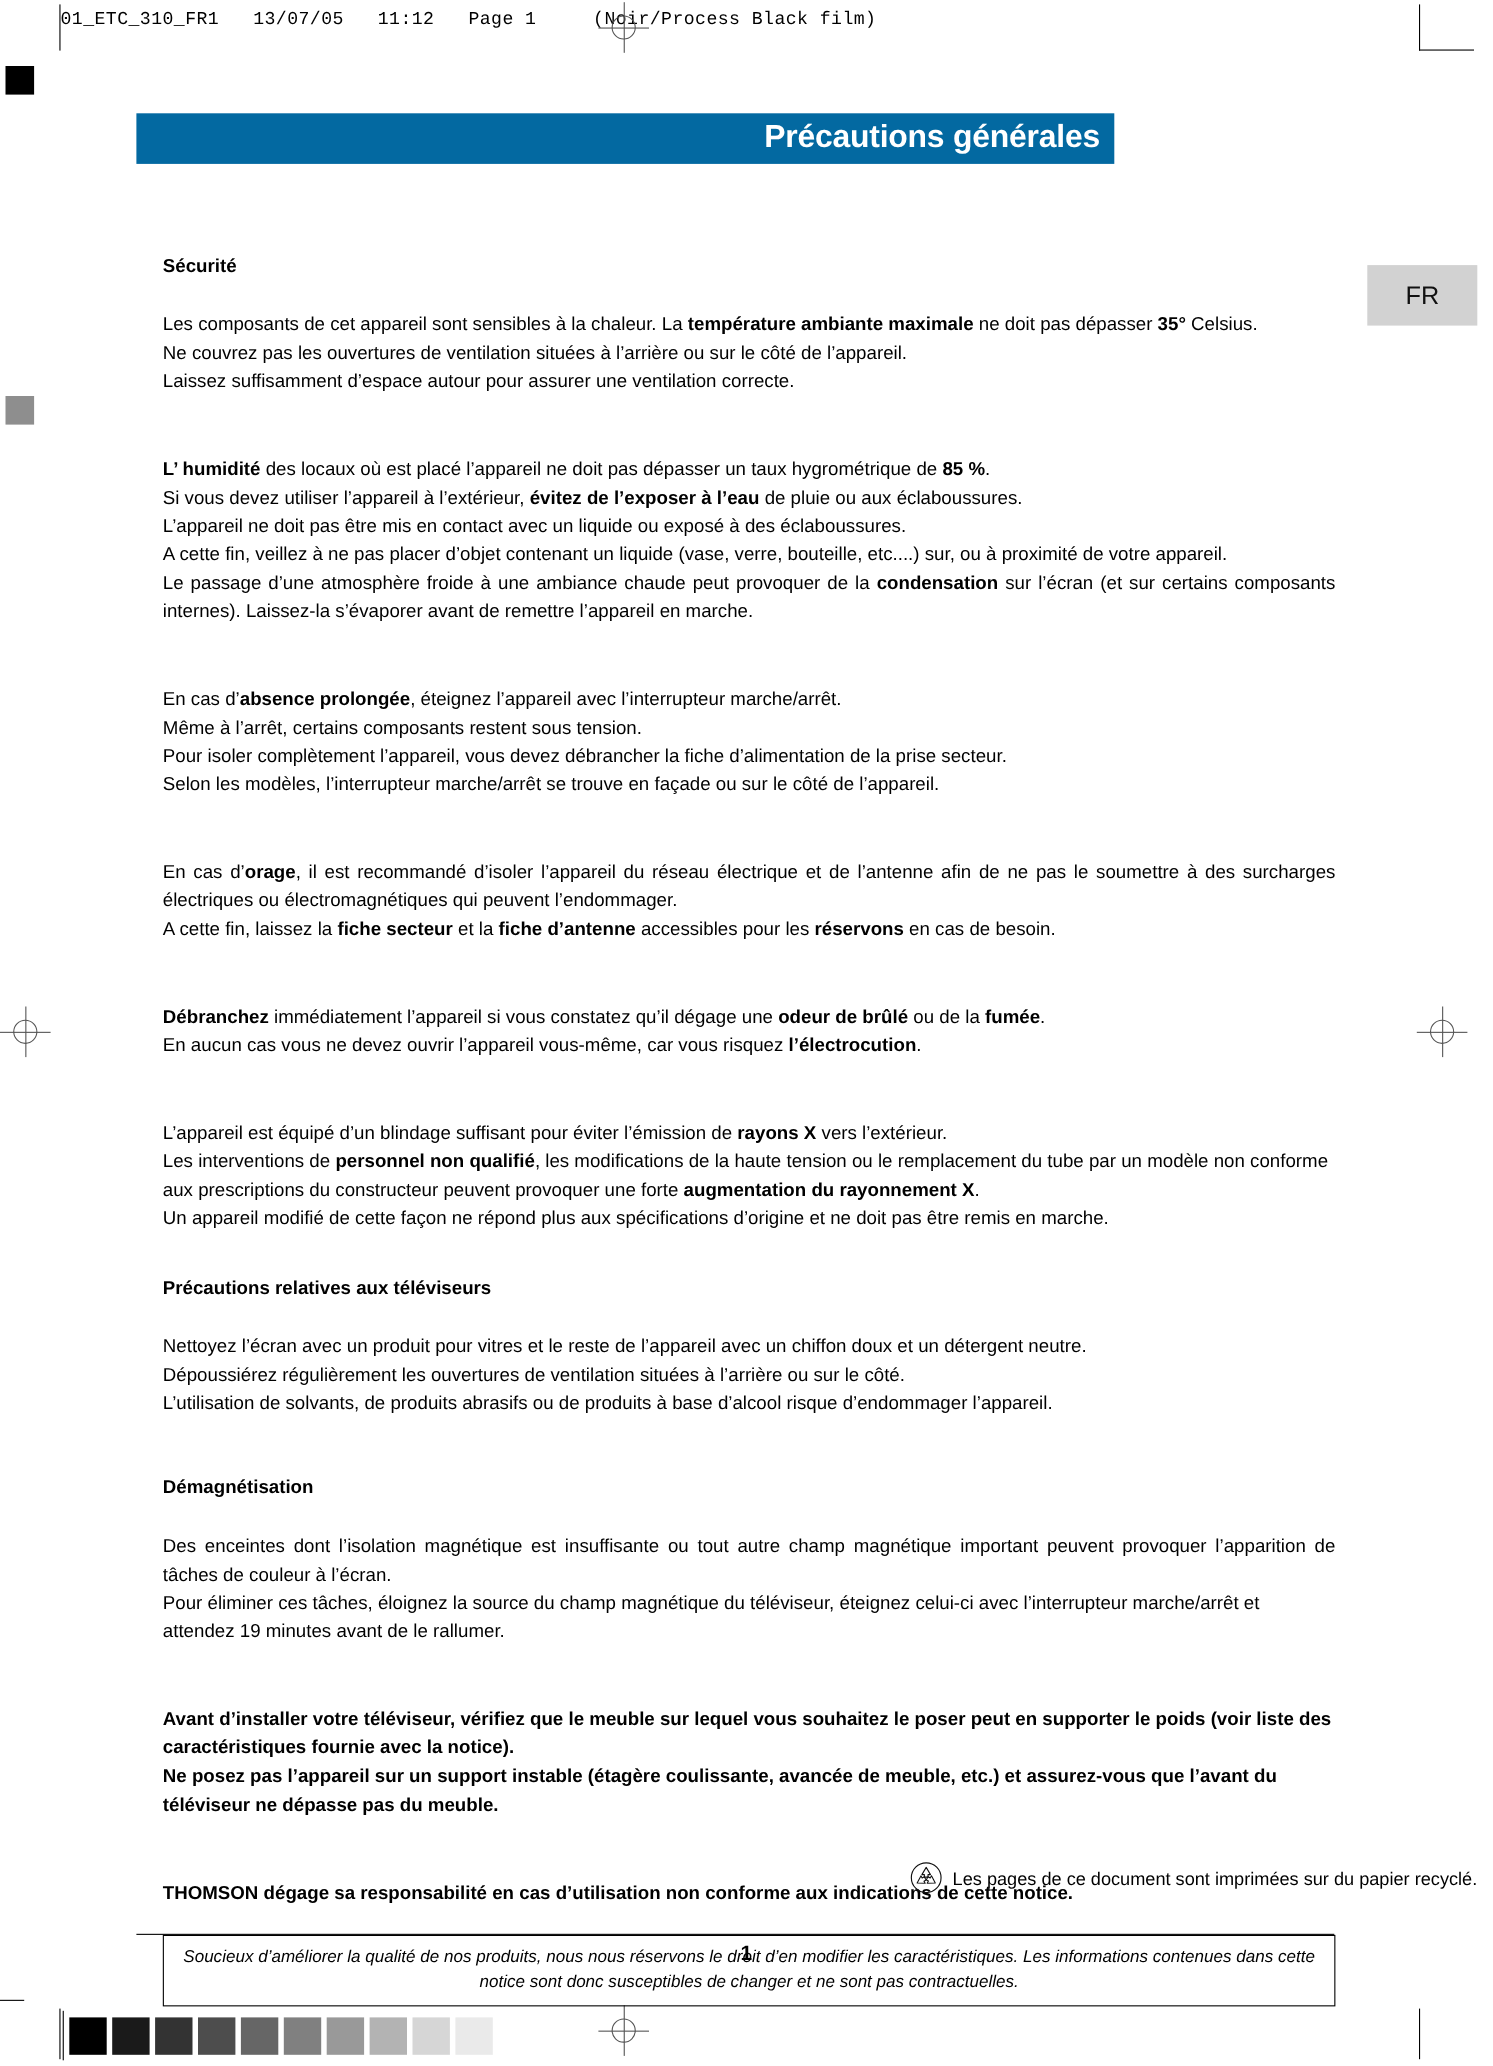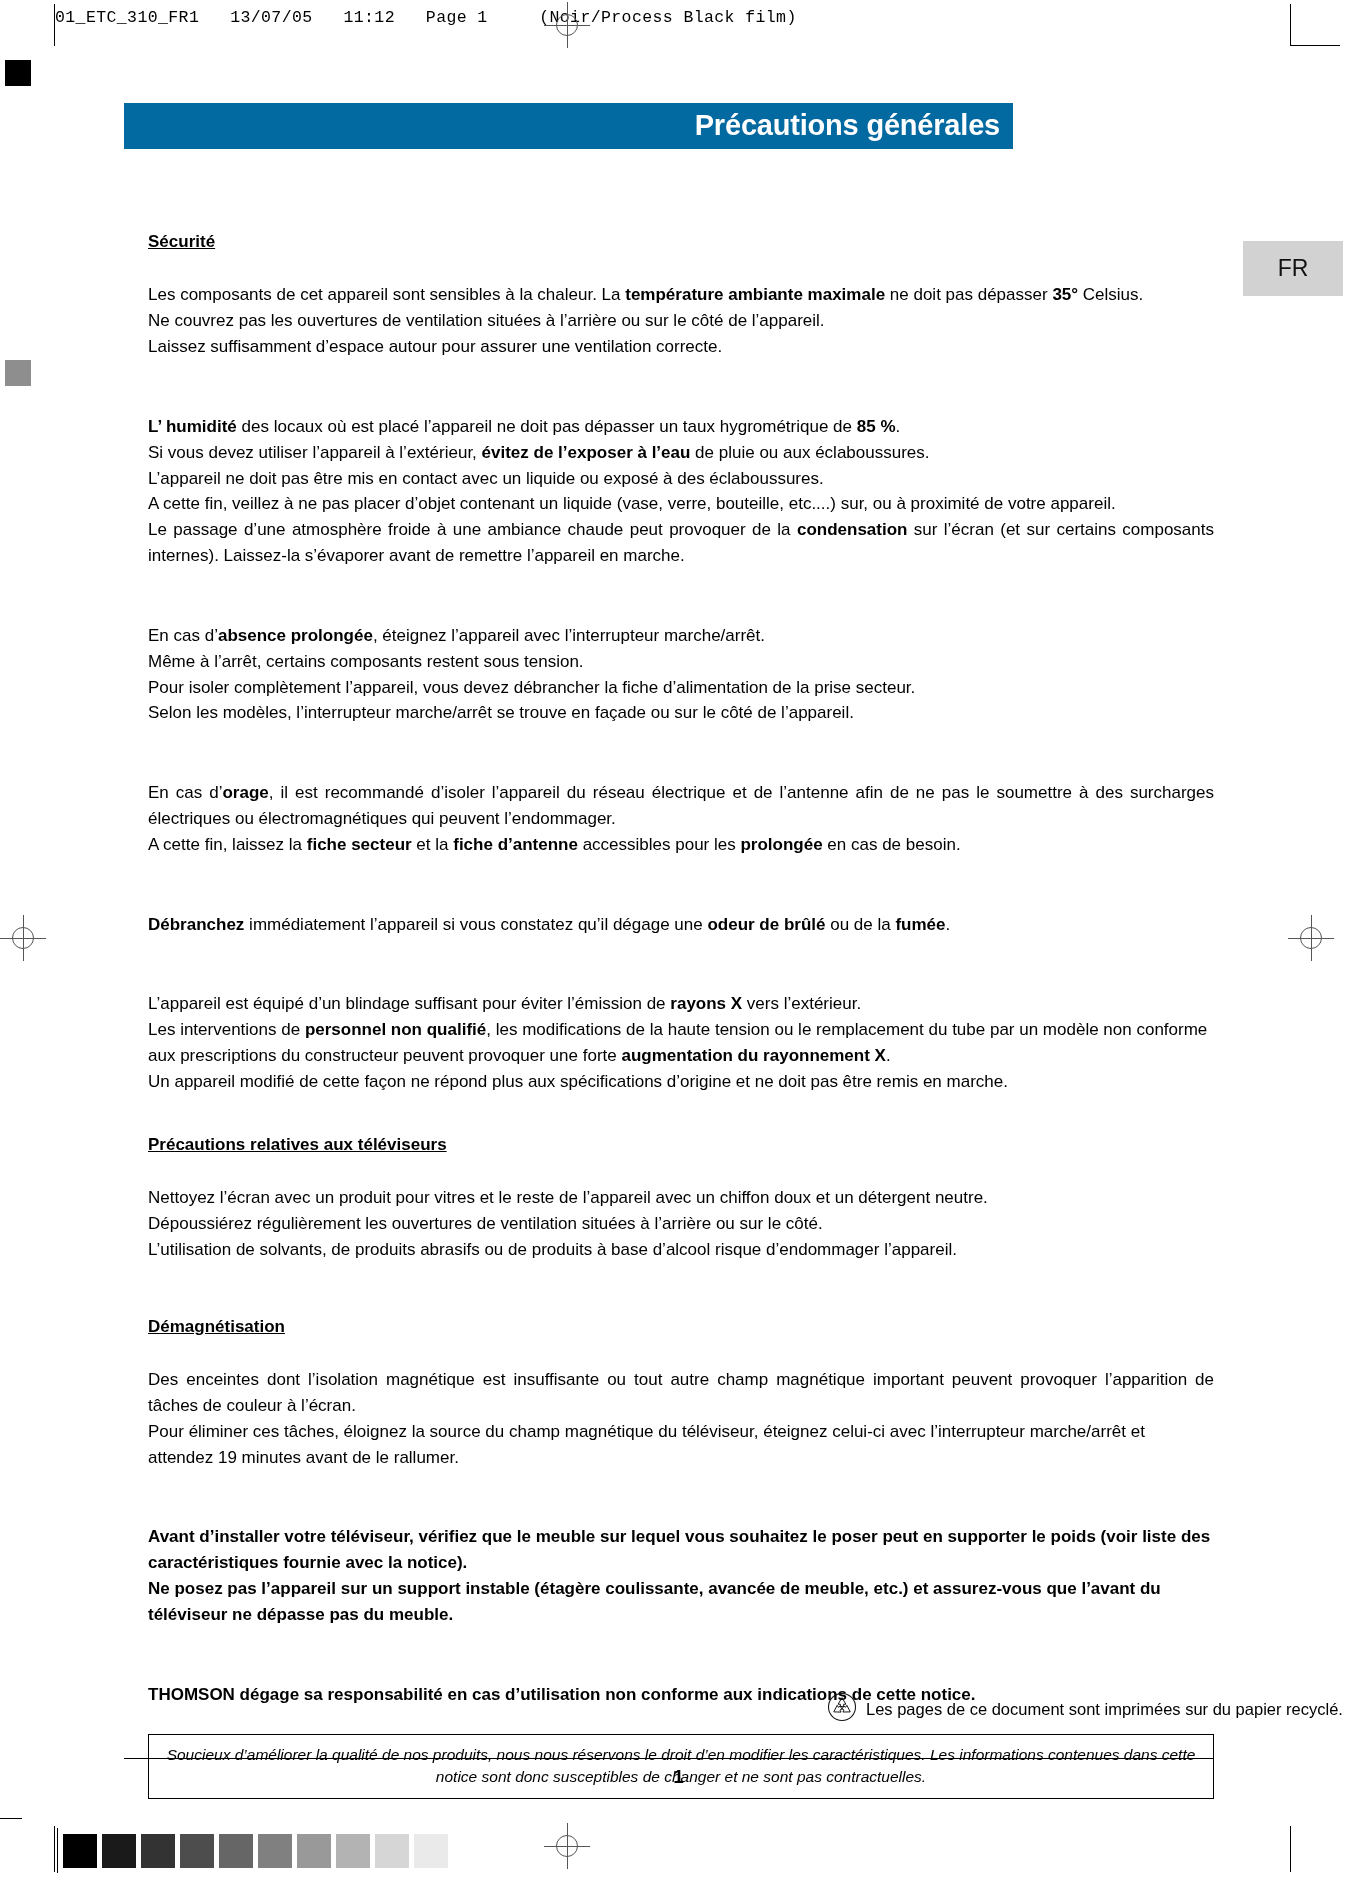--- a/index.html
+++ b/index.html
@@ -118,21 +118,20 @@
     position: absolute;
     left: 148px;
     top: 232px;
     width: 1066px;
   }
   .h-sub {
     font-size: 17px;
     font-weight: bold;
     margin: 0 0 0 0;
     line-height: 1.2;
-    text-decoration: underline;
   }
   .para {
     font-size: 17px;
     line-height: 1.52;
     margin: 0;
     text-align: justify;
   }
   .para.nojust { text-align: left; }
   .para b { font-weight: bold; }
   .block { margin-top: 40px; }
@@ -265,25 +264,26 @@
 
     <div class="block big">
       <p class="para nojust">En cas d’<b>absence prolongée</b>, éteignez l’appareil avec l’interrupteur marche/arrêt.</p>
       <p class="para nojust">Même à l’arrêt, certains composants restent sous tension.</p>
       <p class="para nojust">Pour isoler complètement l’appareil, vous devez débrancher la fiche d’alimentation de la prise secteur.</p>
       <p class="para nojust">Selon les modèles, l’interrupteur marche/arrêt se trouve en façade ou sur le côté de l’appareil.</p>
     </div>
 
     <div class="block big">
       <p class="para">En cas d’<b>orage</b>, il est recommandé d’isoler l’appareil du réseau électrique et de l’antenne afin de ne pas le soumettre à des surcharges électriques ou électromagnétiques qui peuvent l’endommager.</p>
-      <p class="para nojust">A cette fin, laissez la <b>fiche secteur</b> et la <b>fiche d’antenne</b> accessibles pour les <b>prolongée</b> en cas de besoin.</p>
+      <p class="para nojust">A cette fin, laissez la <b>fiche secteur</b> et la <b>fiche d’antenne</b> accessibles pour les <b>réservons</b> en cas de besoin.</p>
     </div>
 
     <div class="block big">
       <p class="para nojust"><b>Débranchez</b> immédiatement l’appareil si vous constatez qu’il dégage une <b>odeur de brûlé</b> ou de la <b>fumée</b>.</p>
+      <p class="para nojust">En aucun cas vous ne devez ouvrir l’appareil vous-même, car vous risquez <b>l’électrocution</b>.</p>
     </div>
 
     <div class="block big">
       <p class="para nojust">L’appareil est équipé d’un blindage suffisant pour éviter l’émission de <b>rayons X</b> vers l’extérieur.</p>
       <p class="para nojust">Les interventions de <b>personnel non qualifié</b>, les modifications de la haute tension ou le remplacement du tube par un modèle non conforme aux prescriptions du constructeur peuvent provoquer une forte <b>augmentation du rayonnement X</b>.</p>
       <p class="para nojust">Un appareil modifié de cette façon ne répond plus aux spécifications d’origine et ne doit pas être remis en marche.</p>
     </div>
 
     <div class="block">
       <div class="h-sub">Précautions relatives aux téléviseurs</div>

